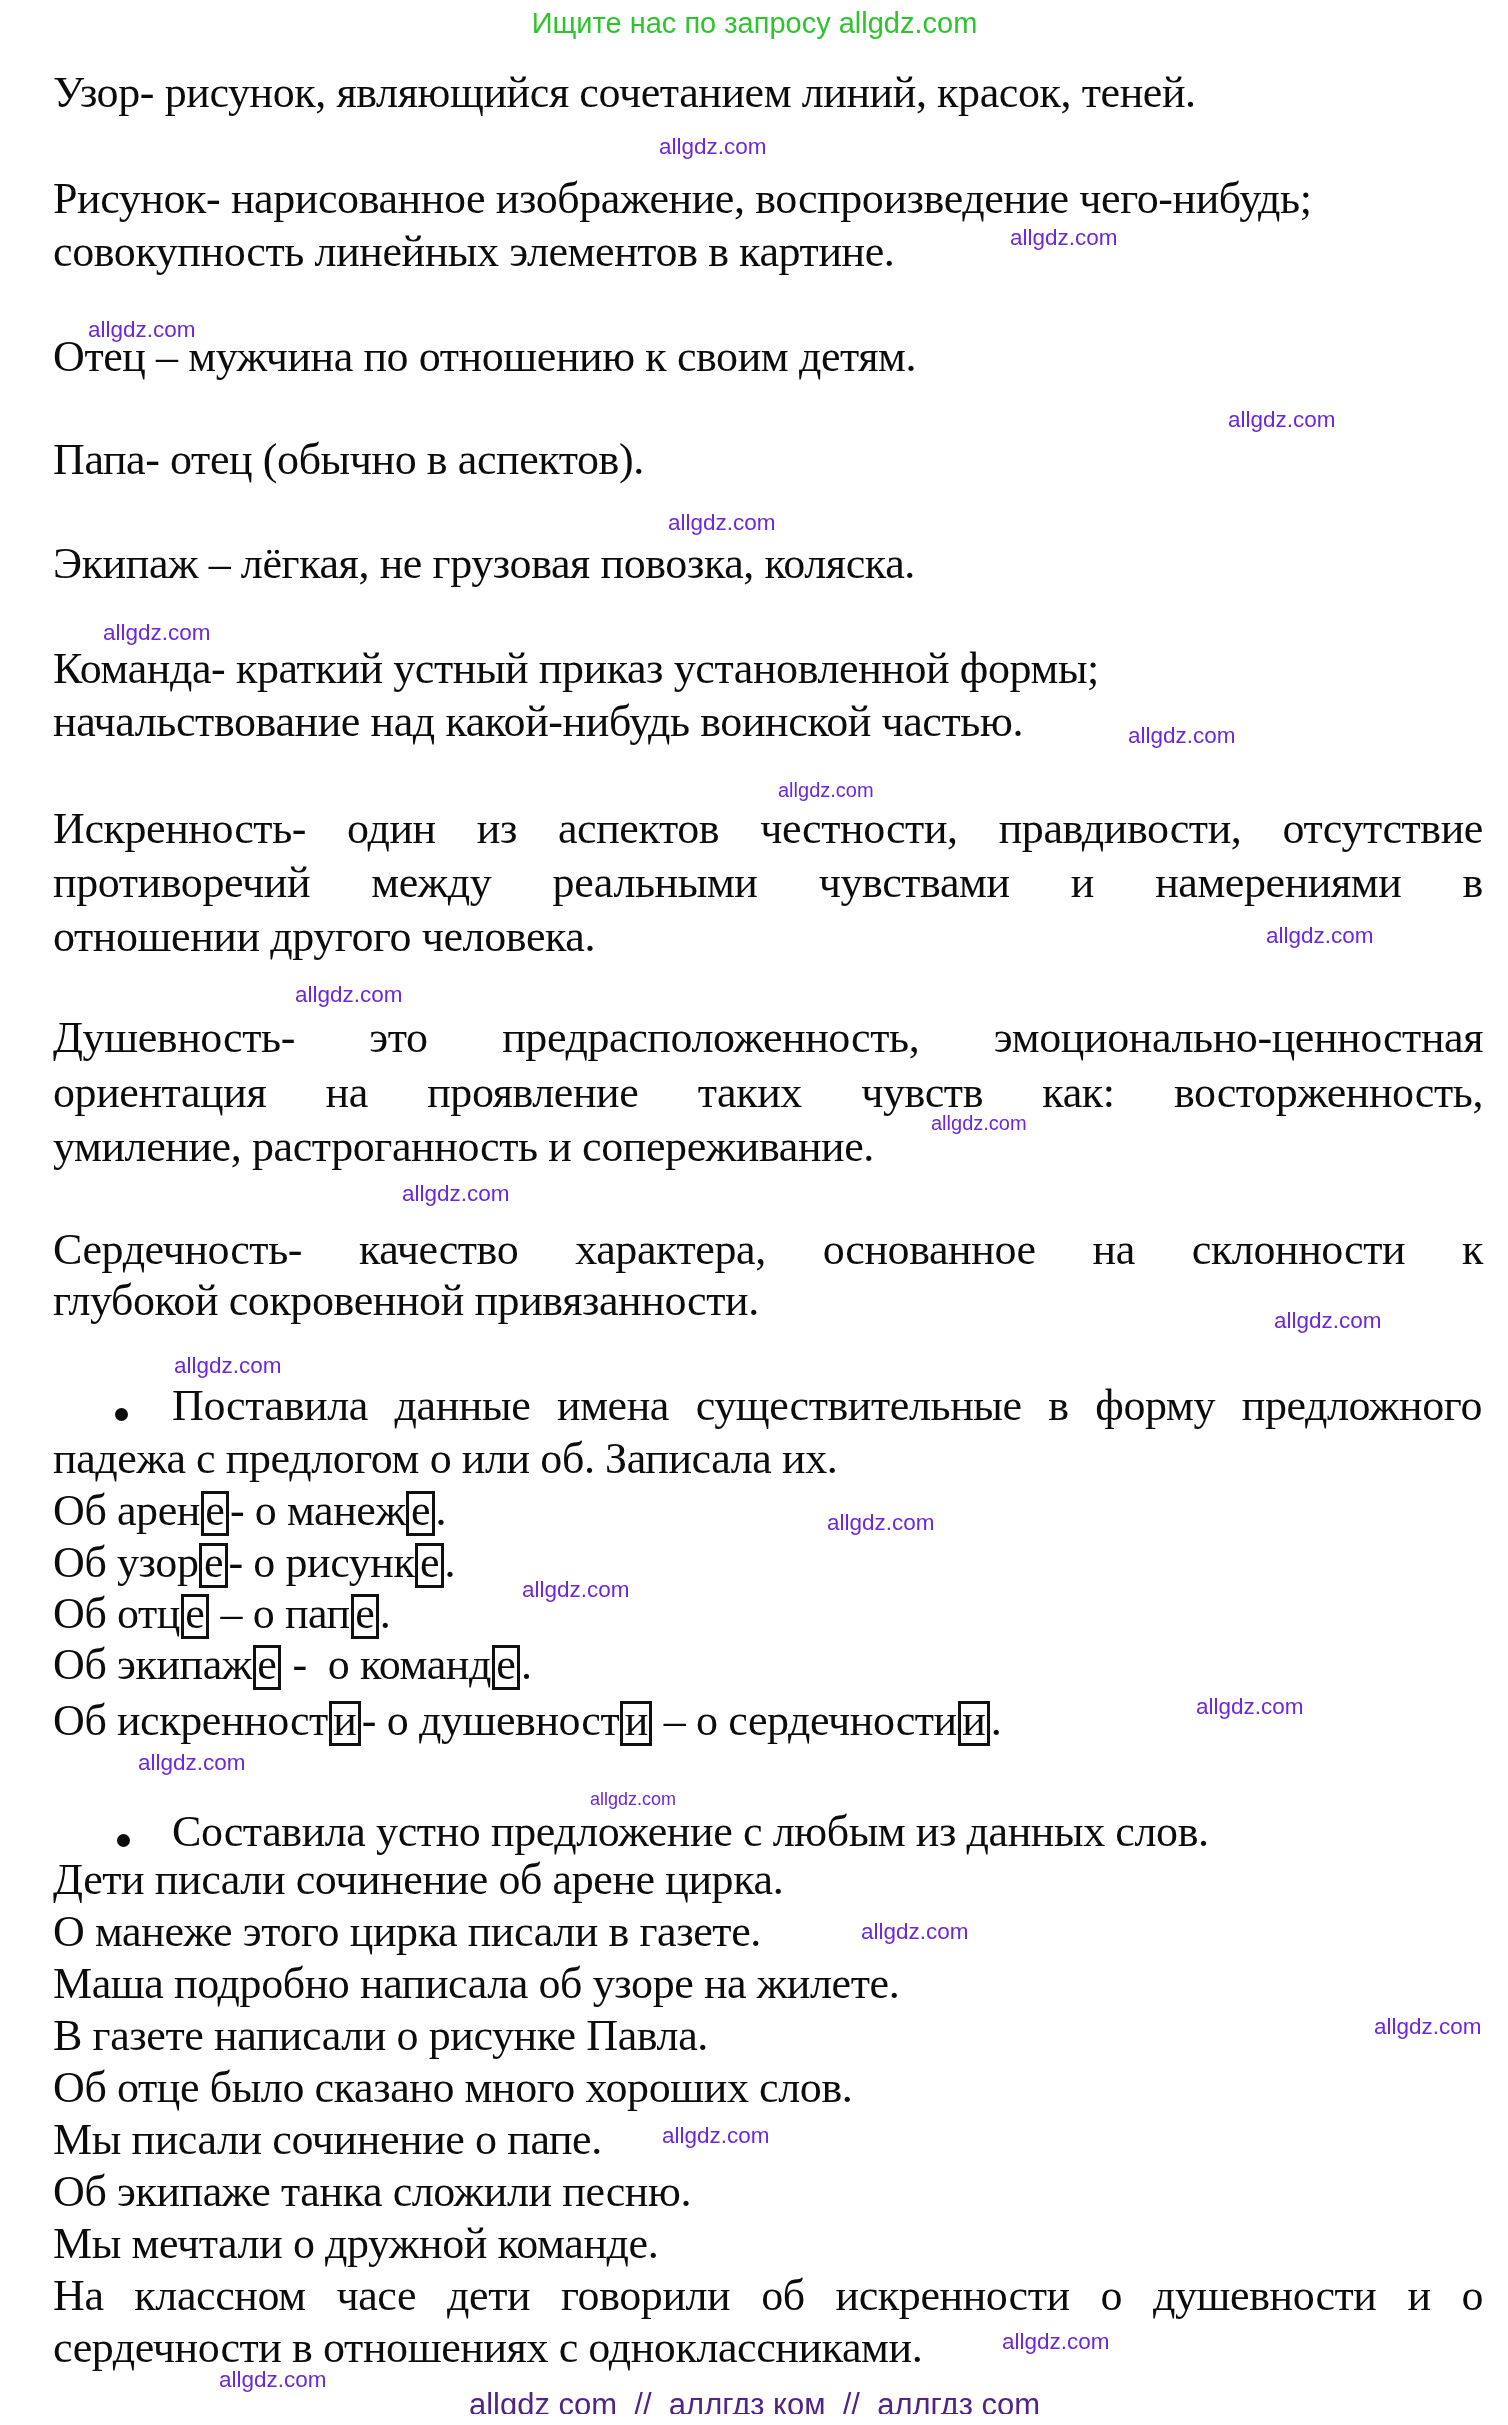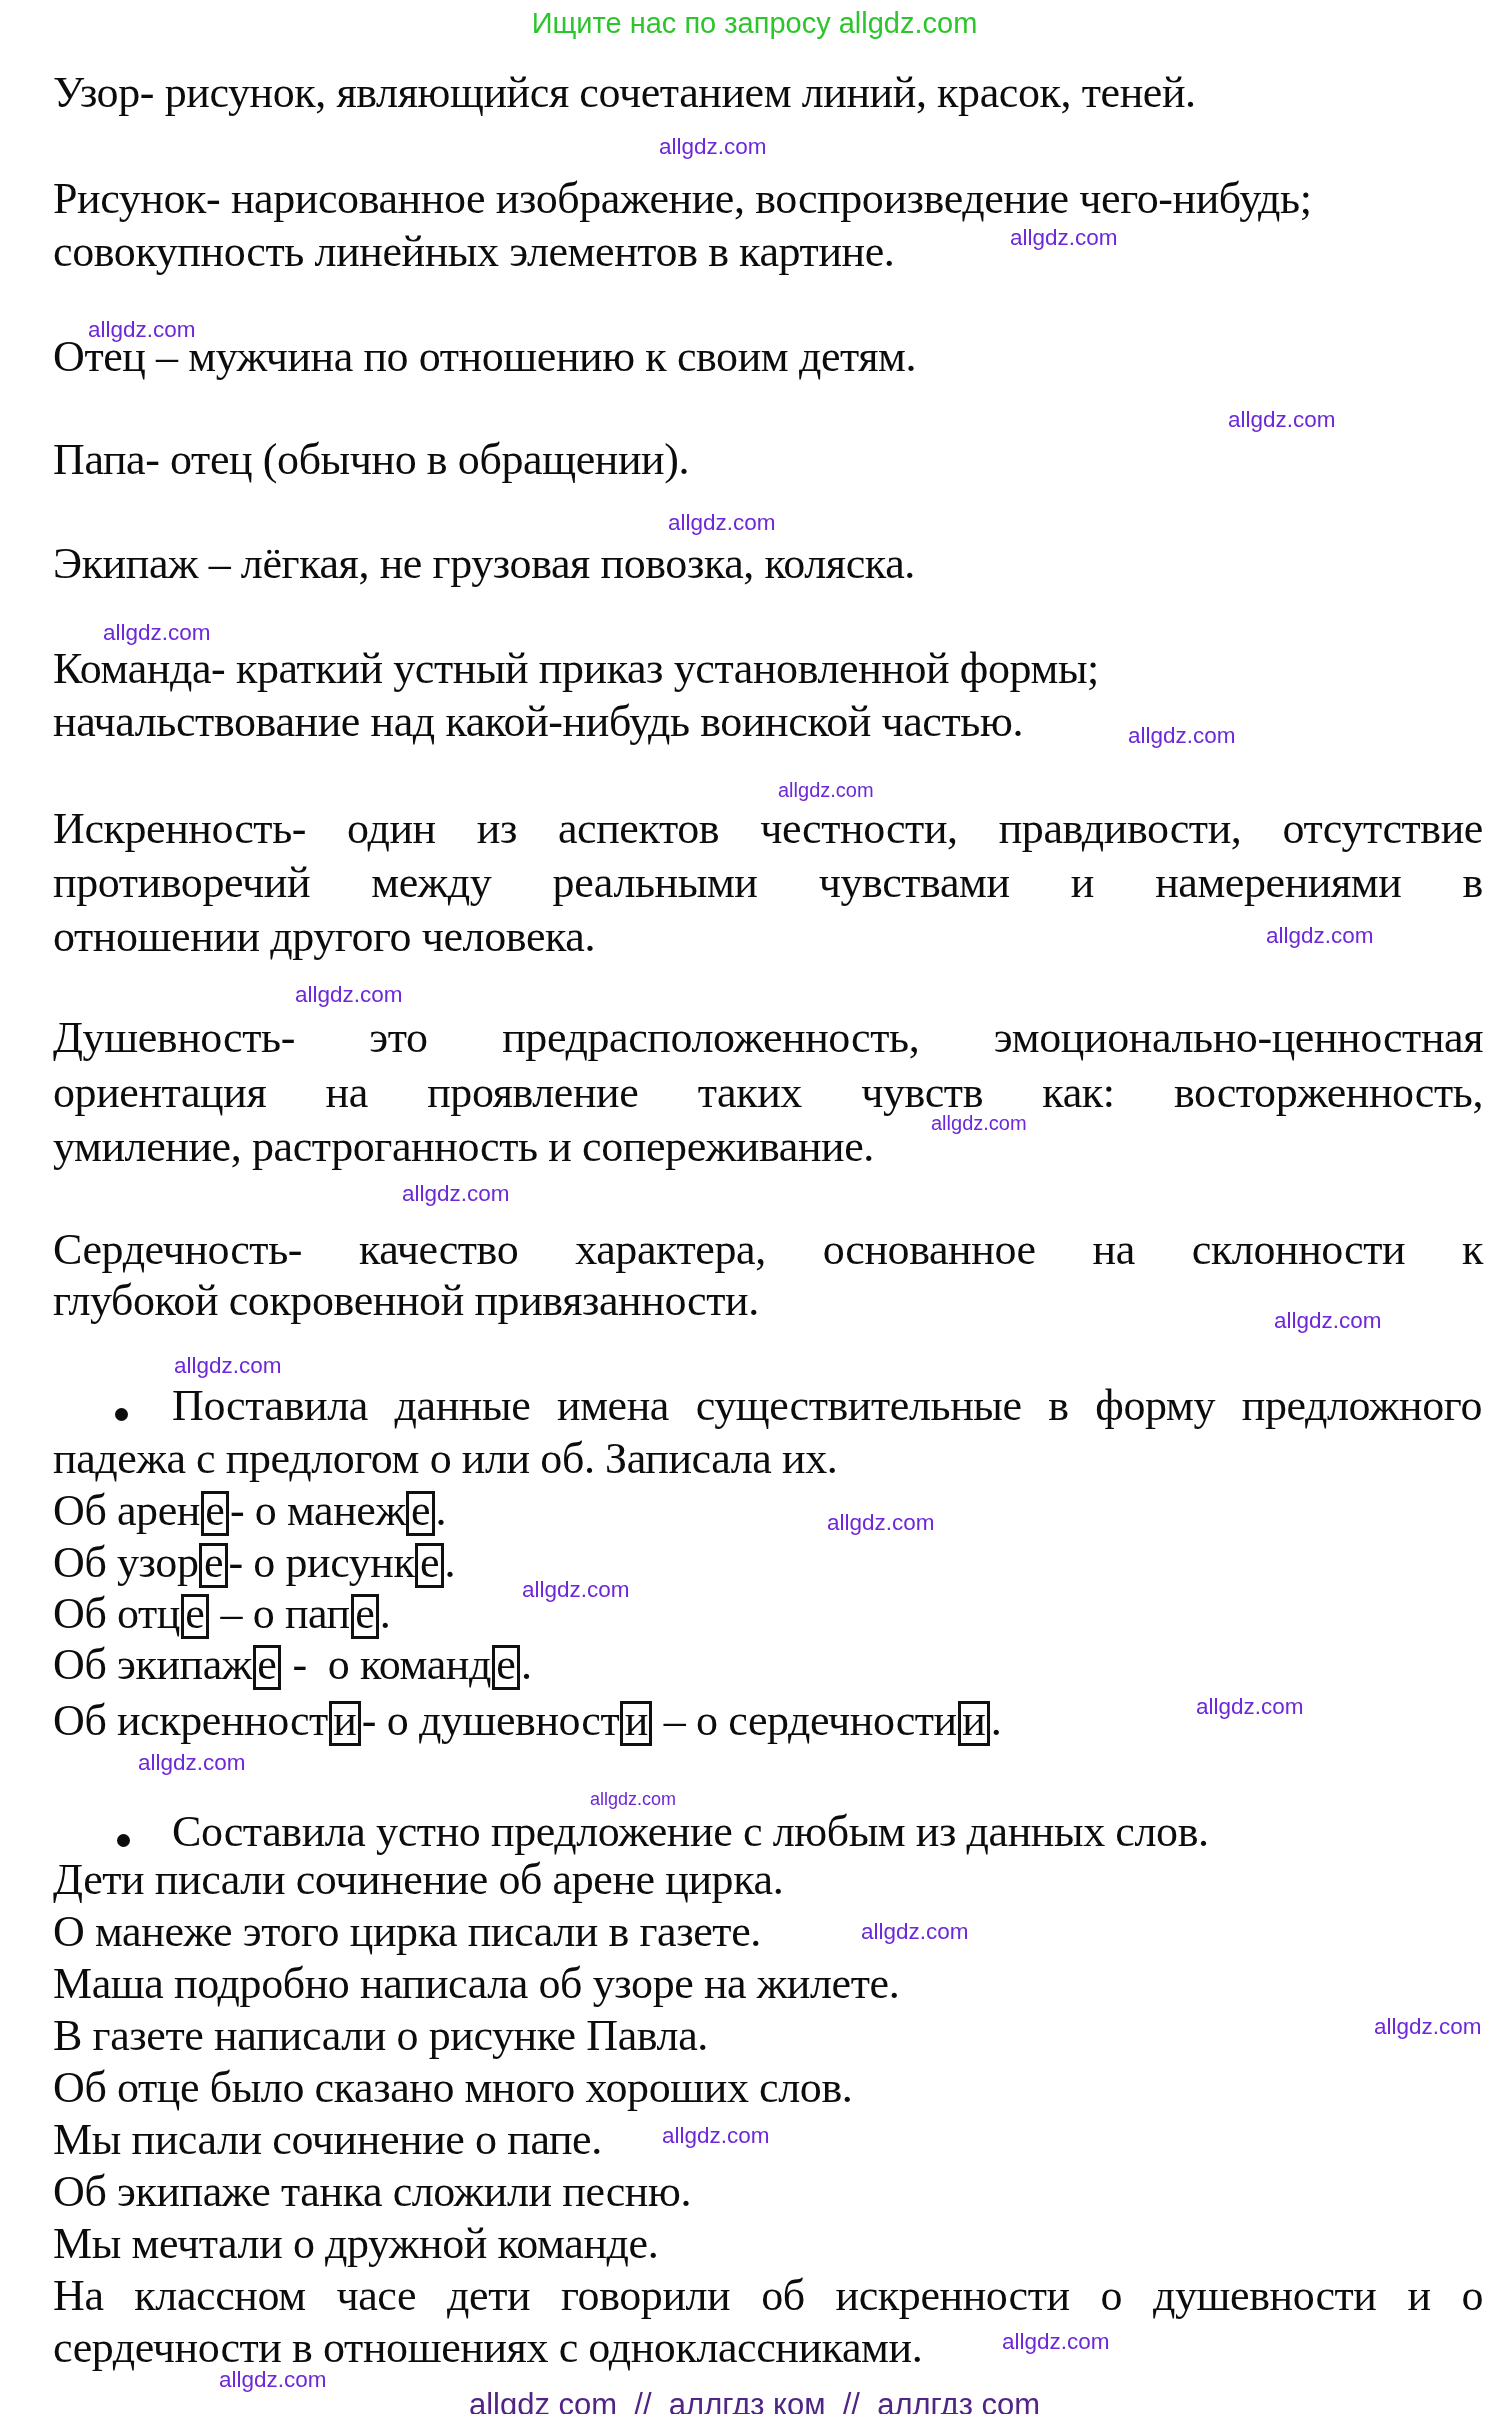--- a/index.html
+++ b/index.html
@@ -64,21 +64,21 @@
   <span class="wm" style="left:861px;top:1919px">allgdz.com</span>
   <span class="wm" style="left:1374px;top:2014px">allgdz.com</span>
   <span class="wm" style="left:662px;top:2123px">allgdz.com</span>
   <span class="wm" style="left:1002px;top:2329px">allgdz.com</span>
   <span class="wm" style="left:219px;top:2367px">allgdz.com</span>
 
   <div class="ln" style="top:67px">Узор- рисунок, являющийся сочетанием линий, красок, теней.</div>
   <div class="ln" style="top:173px">Рисунок- нарисованное изображение, воспроизведение чего-нибудь;</div>
   <div class="ln" style="top:226px">совокупность линейных элементов в картине.</div>
   <div class="ln" style="top:331px">Отец – мужчина по отношению к своим детям.</div>
-  <div class="ln" style="top:434px">Папа- отец (обычно в обращении).</div>
+  <div class="ln" style="top:434px">Папа- отец (обычно в аспектов).</div>
   <div class="ln" style="top:538px">Экипаж – лёгкая, не грузовая повозка, коляска.</div>
   <div class="ln" style="top:643px">Команда- краткий устный приказ установленной формы;</div>
   <div class="ln" style="top:696px">начальствование над какой-нибудь воинской частью.</div>
   <div class="ln just" style="top:803px">Искренность- один из аспектов честности, правдивости, отсутствие</div>
   <div class="ln just" style="top:857px">противоречий между реальными чувствами и намерениями в</div>
   <div class="ln" style="top:911px">отношении другого человека.</div>
   <div class="ln just" style="top:1012px">Душевность- это предрасположенность, эмоционально-ценностная</div>
   <div class="ln just" style="top:1067px">ориентация на проявление таких чувств как: восторженность,</div>
   <div class="ln" style="top:1121px">умиление, растроганность и сопереживание.</div>
   <div class="ln just" style="top:1224px">Сердечность- качество характера, основанное на склонности к</div>

